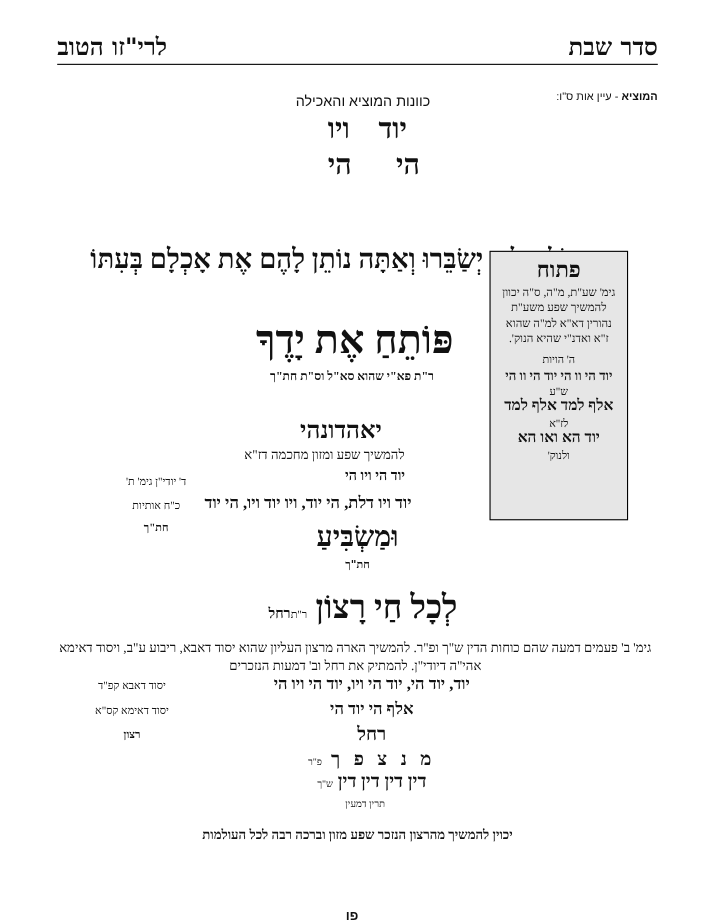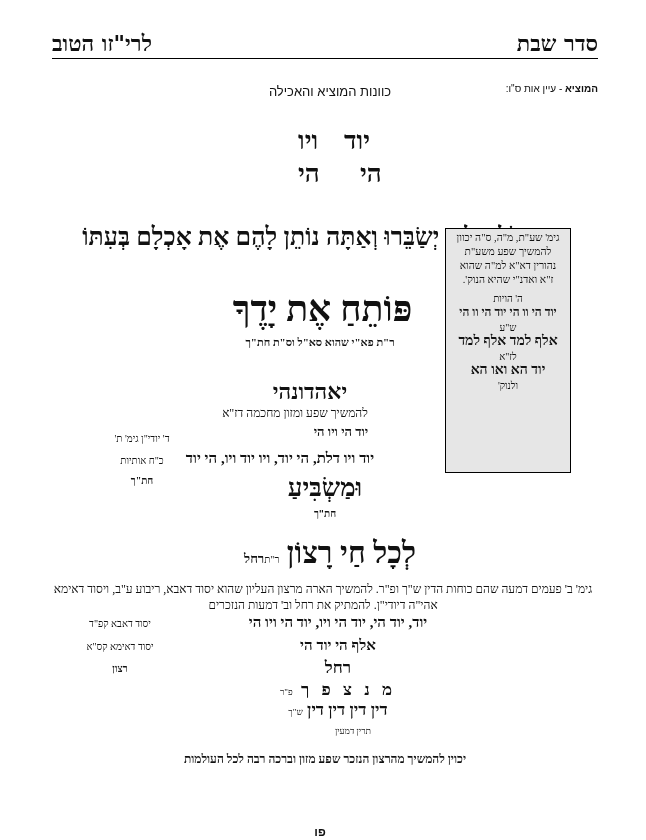--- a/index.html
+++ b/index.html
@@ -13,21 +13,21 @@
 
   
   .hdr-left  { left: 52px; top: 30px; font-size: 22px; font-weight: bold; font-family: "DejaVu Serif", serif; }
   .hdr-mid   { left: 220px; top: 36px; width: 220px; font-size: 13px; font-family: "Liberation Sans", sans-serif; }
   .hdr-right { right: 48px; top: 30px; font-size: 22px; font-weight: bold; }
   .hdr-rule  { left: 52px; top: 58px; width: 546px; height: 0; border-top: 1.5px solid #000; }
 
   .intro { right: 48px; top: 83px; font-size: 10px; font-family: "Liberation Sans", sans-serif; }
   .intro b { font-weight: bold; }
 
-  .names-row { font-size: 26px; font-weight: bold; font-family: "Liberation Serif", serif; margin-top: 24px; }
+  .names-row { font-size: 26px; font-weight: bold; font-family: "Liberation Serif", serif; }
   .n1 { left: 298px; top: 102px; }
   .n2 { left: 344px; top: 102px; }
   .n3 { left: 298px; top: 135px; }
   .n4 { left: 360px; top: 135px; }
 
   .verse { left: 40px; top: 175px; width: 566px; font-size: 25px; font-weight: bold; font-family: "Liberation Serif", serif; }
 
   .potech-big { left: 210px; top: 240px; width: 225px; font-size: 36px; font-weight: bold; font-family: "Liberation Serif", serif; }
   .potech-sub { left: 200px; top: 288px; width: 240px; font-size: 11px; font-weight: bold; font-family: "Liberation Serif", serif; }
 
@@ -63,21 +63,21 @@
 
   .para { left: 46px; top: 533px; width: 554px; font-size: 12px; line-height: 16px; font-family: "Liberation Serif", serif; }
 
   .l-row1 { left: 218px; top: 566px; width: 240px; font-size: 15px; font-weight: bold; font-family: "Liberation Serif", serif; }
   .l-row2 { left: 218px; top: 589px; width: 240px; font-size: 15px; font-weight: bold; font-family: Liberation Serif, serif; }
   .l-row3 { left: 218px; top: 610px; width: 240px; font-size: 17px; font-weight: bold; font-family: "Liberation Serif", serif; }
   .l-row4 { left: 218px; top: 632px; width: 240px; font-size: 17px; font-weight: bold; font-family: "Liberation Serif", serif; letter-spacing: 4px; }
   .l-row4 small { font-size: 9px; letter-spacing: 0; font-weight: normal; }
   .l-row5 { left: 218px; top: 652px; width: 240px; font-size: 17px; font-weight: bold; font-family: "Liberation Serif", serif; }
   .l-row5 small { font-size: 9px; font-weight: normal; }
-  .l-row6 { left: 233px; top: 678px; width: 240px; font-size: 9px; font-family: "Liberation Serif", serif; }
+  .l-row6 { left: 212px; top: 678px; width: 240px; font-size: 9px; font-family: "Liberation Serif", serif; }
 
   .ls1 { left: 60px; top: 570px; width: 120px; font-size: 10px; }
   .ls2 { left: 60px; top: 593px; width: 120px; font-size: 10px; }
   .ls3 { left: 60px; top: 615px; width: 120px; font-size: 10px; font-weight: bold; }
 
   .closing { left: 80px; top: 704px; width: 490px; font-size: 12px; font-weight: bold; font-family: "Liberation Serif", serif; }
 
   .pagenum { left: 290px; top: 777px; width: 60px; font-size: 12px; font-weight: bold; font-family: "Liberation Sans", sans-serif; }
 </style>
 </head>
@@ -107,20 +107,21 @@
 <div class="abs name-l1 center" dir="rtl">יוד הי ויו הי</div>
 <div class="abs name-l2 center" dir="rtl">יוד ויו דלת, הי יוד, ויו יוד ויו, הי יוד</div>
 <div class="abs masbia center" dir="rtl">וּמַשְׂבִּיעַ</div>
 <div class="abs masbia-sub center" dir="rtl">חת"ך</div>
 
 <div class="abs side s1 center" dir="rtl">ד' יודי"ן גימ' ת'</div>
 <div class="abs side s2 center" dir="rtl">כ"ח אותיות</div>
 <div class="abs side s3 center" dir="rtl">חת"ך</div>
 
 <div class="abs box" dir="rtl">
+  <div class="title">פתוח</div>
   <div class="desc">גימ' שע"ת, מ"ה, ס"ה יכוון להמשיך שפע משע"ת נהורין דא"א למ"ה שהוא ז"א ואדנ"י שהיא הנוק'.</div>
   <div class="lbl">ה' הויות</div>
   <div class="big">יוד הי וו הי יוד הי וו הי</div>
   <div class="lbl2">ש"ע</div>
   <div class="big2">אלף למד אלף למד</div>
   <div class="lbl2">לז"א</div>
   <div class="big2">יוד הא ואו הא</div>
   <div class="lbl2">ולנוק'</div>
 </div>
 

